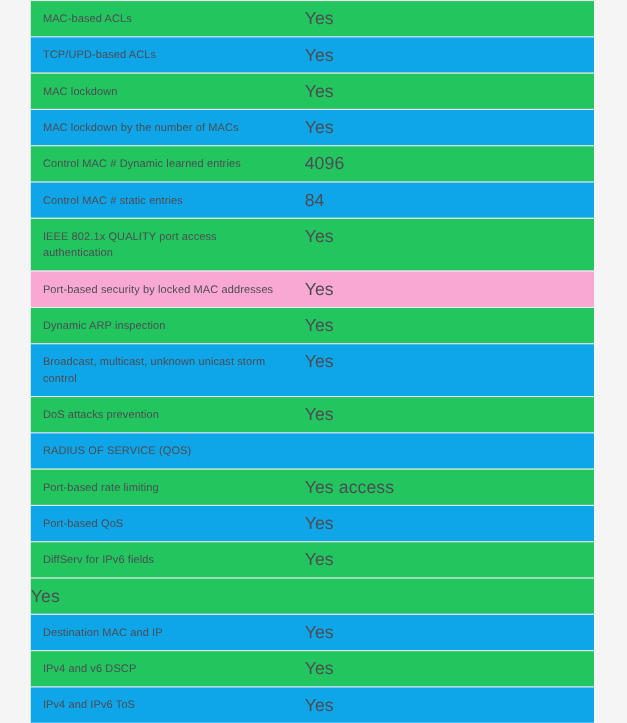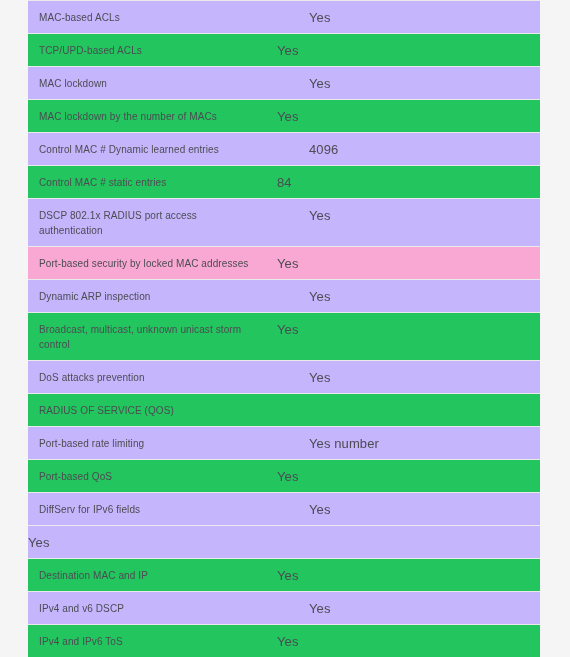--- a/index.html
+++ b/index.html
@@ -21,26 +21,25 @@
     top: 0;
     width: 512px;
   }
 
   .spec-row {
     display: flex;
     align-items: flex-start;
     box-sizing: border-box;
     min-height: 29px;
     border-top: 1px solid #eaeaea;
-    background: #22c55e;
+    background: #0ea5e9;
   }
 
   .spec-row.stripe {
-    background: #c4b5fd;
-    gap: 32px;
+    background: #22c55e;
   }
 
   .spec-row.highlight {
     background: #f9a8d4;
   }
 
   .spec-row.tall {
     min-height: 44px;
     justify-content: center;
   }
@@ -54,21 +53,21 @@
     line-height: 15px;
     color: #4c4c52;
     letter-spacing: 0.1px;
     white-space: normal;
   }
 
   .cell-value {
     box-sizing: border-box;
     flex: 1 1 auto;
     padding: 9px 10px 8px 0px;
-    font-size: 13px;
+    font-size: 16px;
     line-height: 15px;
     color: #4c4c52;
     letter-spacing: 0.1px;
   }
 </style>
 </head>
 <body>
 
 <div id="spec-table">
     <div class="spec-row stripe">
@@ -89,21 +88,21 @@
     </div>
     <div class="spec-row stripe">
       <div class="cell-label">Control MAC # Dynamic learned entries</div>
       <div class="cell-value">4096</div>
     </div>
     <div class="spec-row">
       <div class="cell-label">Control MAC # static entries</div>
       <div class="cell-value">84</div>
     </div>
     <div class="spec-row stripe">
-      <div class="cell-label">DSCP 802.1x RADIUS port access authentication</div>
+      <div class="cell-label">IEEE 802.1x QUALITY port access authentication</div>
       <div class="cell-value">Yes</div>
     </div>
     <div class="spec-row highlight">
       <div class="cell-label">Port-based security by locked MAC addresses</div>
       <div class="cell-value">Yes</div>
     </div>
     <div class="spec-row stripe">
       <div class="cell-label">Dynamic ARP inspection</div>
       <div class="cell-value">Yes</div>
     </div>
@@ -114,21 +113,21 @@
     <div class="spec-row stripe">
       <div class="cell-label">DoS attacks prevention</div>
       <div class="cell-value">Yes</div>
     </div>
     <div class="spec-row">
       <div class="cell-label">RADIUS OF SERVICE (QOS)</div>
       <div class="cell-value"></div>
     </div>
     <div class="spec-row stripe">
       <div class="cell-label">Port-based rate limiting</div>
-      <div class="cell-value">Yes number</div>
+      <div class="cell-value">Yes access</div>
     </div>
     <div class="spec-row">
       <div class="cell-label">Port-based QoS</div>
       <div class="cell-value">Yes</div>
     </div>
     <div class="spec-row stripe">
       <div class="cell-label">DiffServ for IPv6 fields</div>
       <div class="cell-value">Yes</div>
     </div>
     <div class="spec-row stripe">

